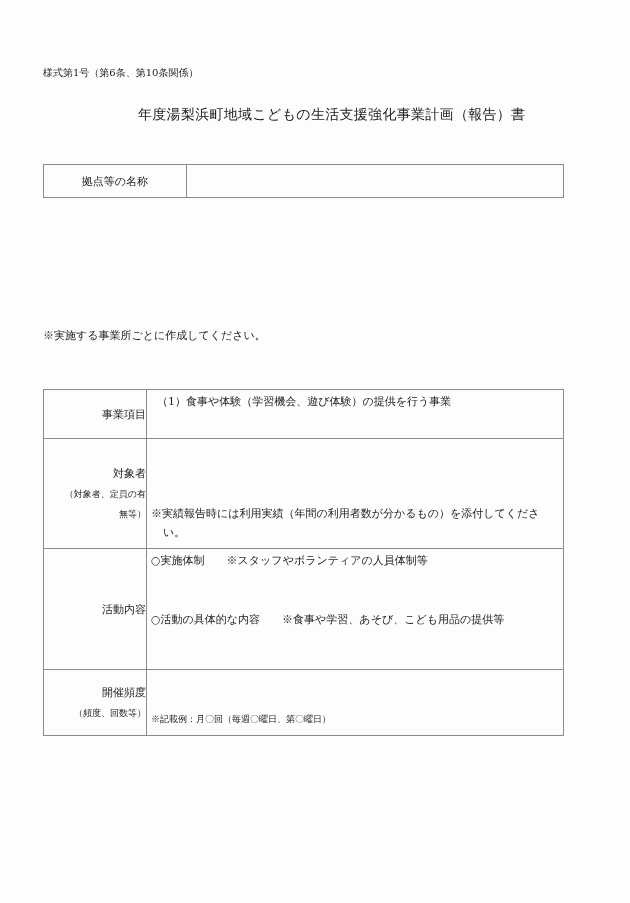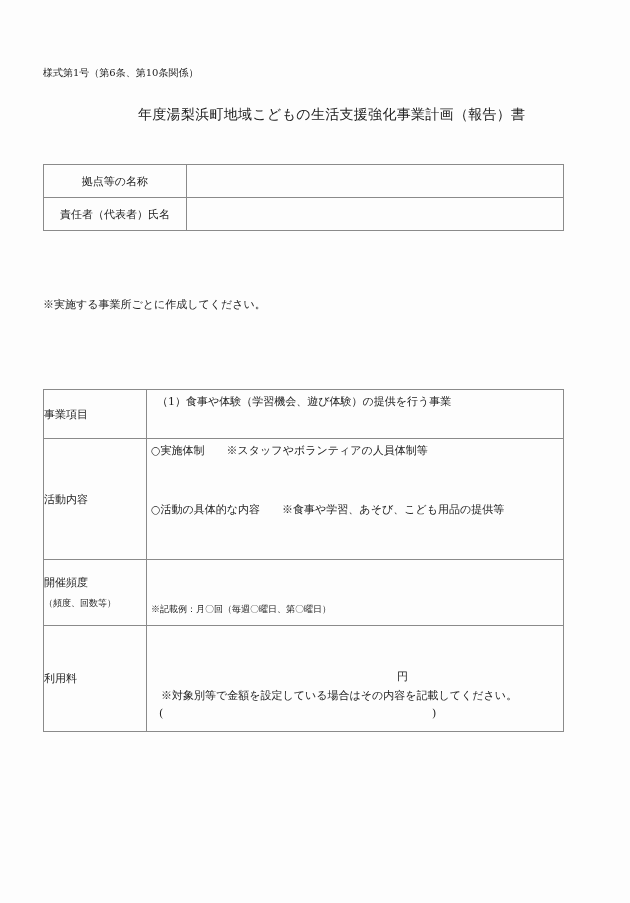--- a/index.html
+++ b/index.html
@@ -3,84 +3,82 @@
   <meta charset="utf-8">
   <style>
     html, body { margin: 0; padding: 0; }
     body {
       width: 630px; height: 903px; background: #fdfdfd; position: relative; overflow: hidden;
       font-family: "DejaVu Serif", "Liberation Serif", serif; color: #222;
     }
     .abs { position: absolute; white-space: nowrap; }
     .form-no { left: 43px; top: 66px; font-size: 10px; }
     .doc-title { left: 138px; top: 106px; font-size: 14px; letter-spacing: 0.3px; }
-    .note1 { left: 43px; top: 297px; font-size: 11px; }
+    .note1 { left: 43px; top: 328px; font-size: 11px; }
 
     table { border-collapse: collapse; position: absolute; table-layout: fixed; }
     td { border: 1px solid #8a8a8a; padding: 0; font-size: 11px; }
     #t1 { left: 43px; top: 144px; width: 521px; margin-top: 20px; }
     #t1 td { height: 32px; }
     #t1 td.lbl { width: 142px; text-align: center; }
 
     #t2 { left: 43px; top: 389px; width: 521px; }
-    #t2 td.lbl { width: 102px; text-align: left; vertical-align: middle; }
+    #t2 td.lbl { width: 102px; text-align: right; vertical-align: middle; }
     #t2 td.cnt { position: relative; vertical-align: top; margin-left: 44px; }
     .sub { font-size: 9px; line-height: 20px; display: block; }
     .main-lbl { display: block; line-height: 20px; font-size: 11px; }
     .in { position: absolute; white-space: nowrap; font-size: 11px; }
     .small { font-size: 9px; }
   </style>
 </head>
 <body>
 
 <div class="abs form-no">様式第1号（第6条、第10条関係）</div>
 <div class="abs doc-title">年度湯梨浜町地域こどもの生活支援強化事業計画（報告）書</div>
 
 <table id="t1">
   <tbody>
       <tr>
     <td class="lbl">拠点等の名称</td>
     <td></td>
   </tr>
-  <tr>
-    <td class="lbl">責任者（代表者）氏名</td>
-    <td></td>
-  </tr>
 </tbody>
   </table>
 
 <div class="abs note1">※実施する事業所ごとに作成してください。</div>
 
 <table id="t2">
   <tbody>
       <tr style="height:49px;">
     <td class="lbl">事業項目</td>
     <td class="cnt">
       <span class="in" style="left:10px; top:4px;">（1）食事や体験（学習機会、遊び体験）の提供を行う事業</span>
+    </td>
+  </tr>
+  <tr style="height:110px;">
+    <td class="lbl">
+      <span class="main-lbl">対象者</span>
+      <span class="sub">（対象者、定員の有</span>
+      <span class="sub">無等）</span>
+    </td>
+    <td class="cnt">
+      <span class="in" style="left:4px; top:67px;">※実績報告時には利用実績（年間の利用者数が分かるもの）を添付してくださ</span>
+      <span class="in" style="left:16px; top:86px;">い。</span>
     </td>
   </tr>
   <tr style="height:121px;">
     <td class="lbl">活動内容</td>
     <td class="cnt">
       <span class="in" style="left:4px; top:4px;">○実施体制　　※スタッフやボランティアの人員体制等</span>
       <span class="in" style="left:4px; top:63px;text-align:center;">○活動の具体的な内容　　※食事や学習、あそび、こども用品の提供等</span>
     </td>
   </tr>
   <tr style="height:66px;">
     <td class="lbl">
       <span class="main-lbl">開催頻度</span>
       <span class="sub">（頻度、回数等）</span>
     </td>
     <td class="cnt">
       <span class="in small" style="left:4px; top:43px;">※記載例：月〇回（毎週〇曜日、第〇曜日）</span>
     </td>
   </tr>
-  <tr style="height:106px;">
-    <td class="lbl">利用料</td>
-    <td class="cnt">
-      <span class="in" style="left:250px; top:43px;">円</span>
-      <span class="in" style="left:14px; top:62px;">※対象別等で金額を設定している場合はその内容を記載してください。</span>
-      <span class="in" style="left:12px; top:81px;">(</span>
-      <span class="in" style="left:285px; top:81px;">)</span>
-    </td>
-  </tr>
 </tbody>
   </table>
 
 </body></html>

